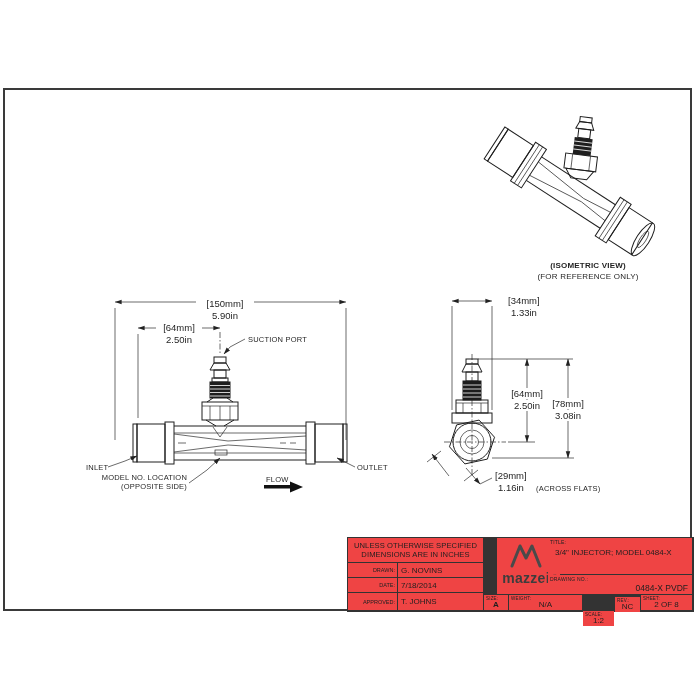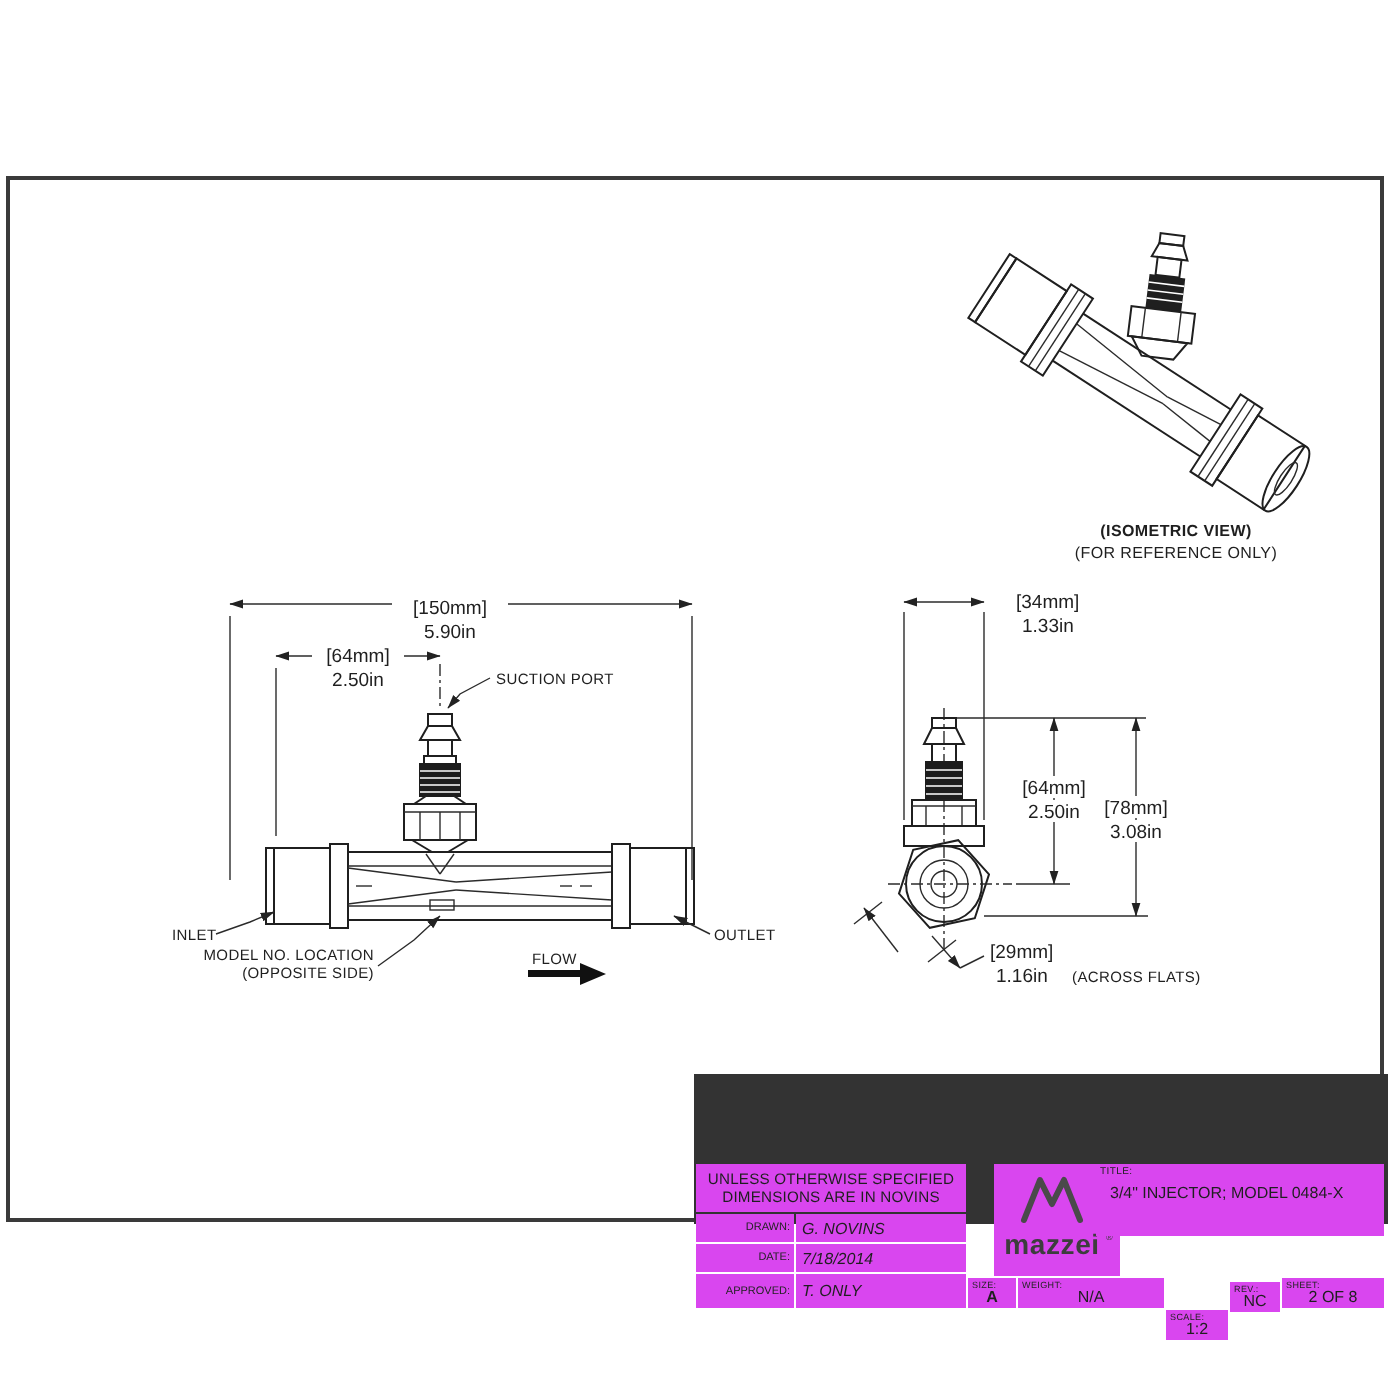--- a/index.html
+++ b/index.html
@@ -12,26 +12,26 @@
   .lbl{font-size:7.5px;letter-spacing:.2px;}
   .cap1{font-size:8px;font-weight:bold;letter-spacing:.2px;}
   .cap2{font-size:8px;letter-spacing:.2px;}
   .thin{stroke:#2b2b2b;stroke-width:.7;fill:none;}
   .med{stroke:#1f1f1f;stroke-width:1;fill:none;}
   .cl{stroke:#2b2b2b;stroke-width:.7;fill:none;stroke-dasharray:6 2 1.5 2;}
   .wht{fill:#ffffff;}
   
   #tblock{position:absolute;left:347px;top:537px;width:345px;height:73px;background:#333;
           border:1.5px solid #333;box-sizing:content-box;}
-  .cell{position:absolute;background:#d946ef;box-sizing:border-box;margin-top:44px;}
+  .cell{position:absolute;background:#ef4444;box-sizing:border-box;}
   .cell .tag{position:absolute;left:2px;top:1px;font-size:5px;letter-spacing:.2px;color:#222;}
   .vcenter{display:flex;align-items:center;}
   .notes{font-size:7.6px;text-align:center;line-height:1.25;padding-top:3px;letter-spacing:.1px;}
   .rowlab{font-size:5.5px;justify-content:flex-end;padding-right:2px;color:#222;}
-  .rowval{font-size:8px;padding-left:3px;font-style:italic;}
+  .rowval{font-size:8px;padding-left:3px;}
   .bval{font-size:8px;justify-content:center;padding-top:5px;display:flex;}
 </style>
 </head>
 <body>
 
 <div id="page">
 
   <svg width="0" height="0" style="position:absolute">
     <defs>
       <marker id="arr" viewBox="0 0 10 10" refX="9.5" refY="5" markerWidth="10" markerHeight="10" orient="auto-start-reverse">
@@ -231,41 +231,45 @@
       <ellipse class="med" cx="202" cy="92" rx="6.5" ry="19" fill="#fff"></ellipse>
       <ellipse class="thin" cx="202" cy="92" rx="3" ry="9.5" fill="#fff"></ellipse>
     </g>
     <text class="cap1" x="133" y="168" text-anchor="middle">(ISOMETRIC VIEW)</text>
     <text class="cap2" x="133" y="179" text-anchor="middle">(FOR REFERENCE ONLY)</text>
   </svg>
 
   <div id="tblock">
     <div class="cell notes" style="left:0;top:0;width:135px;height:24px">
       <div>UNLESS OTHERWISE SPECIFIED</div>
-      <div>DIMENSIONS ARE IN NOVINS</div>
+      <div>DIMENSIONS ARE IN INCHES</div>
     </div>
     <div class="cell vcenter rowlab" style="left:0;top:25px;width:49px;height:14px">DRAWN:</div>
     <div class="cell vcenter rowval" style="left:50px;top:25px;width:85px;height:14px">G. NOVINS</div>
     <div class="cell vcenter rowlab" style="left:0;top:40px;width:49px;height:14px">DATE:</div>
     <div class="cell vcenter rowval" style="left:50px;top:40px;width:85px;height:14px">7/18/2014</div>
     <div class="cell vcenter rowlab" style="left:0;top:55px;width:49px;height:17px">APPROVED:</div>
-    <div class="cell vcenter rowval" style="left:50px;top:55px;width:85px;height:17px">T. ONLY</div>
+    <div class="cell vcenter rowval" style="left:50px;top:55px;width:85px;height:17px">T. JOHNS</div>
 
     <div class="cell" style="left:149px;top:0;width:63px;height:56px">
       <svg width="63" height="56" viewBox="0 0 63 56" style="position:absolute;left:0;top:0">
         <polyline points="15,28 23,8 29,20 35,8 43,28" fill="none" stroke="#4a4a4a" stroke-width="3" stroke-linecap="round" stroke-linejoin="round"></polyline>
         <text x="29" y="45" text-anchor="middle" style="font-size:14px;font-weight:bold;letter-spacing:.3px;fill:#3d3d3d">mazzei</text>
         <text x="56" y="38" style="font-size:4.5px;fill:#3d3d3d">®</text>
       </svg>
     </div>
 
     <div class="cell" style="left:200px;top:0;width:144px;height:36px">
       <span class="tag">TITLE:</span>
       <div style="position:absolute;left:7px;top:10px;font-size:8px">3/4" INJECTOR; MODEL 0484-X</div>
     </div>
+    <div class="cell" style="left:200px;top:37px;width:144px;height:19px">
+      <span class="tag">DRAWING NO.:</span>
+      <div style="position:absolute;right:4px;bottom:1px;font-size:8.5px">0484-X PVDF</div>
+    </div>
 
     <div class="cell" style="left:136px;top:57px;width:24px;height:15px">
       <span class="tag" style="font-size:4.5px">SIZE:</span>
       <div class="bval" style="font-weight:bold">A</div>
     </div>
     <div class="cell" style="left:161px;top:57px;width:73px;height:15px">
       <span class="tag" style="font-size:4.5px">WEIGHT:</span>
       <div class="bval">N/A</div>
     </div>
     <div class="cell" style="left:235px;top:73px;width:31px;height:15px">

